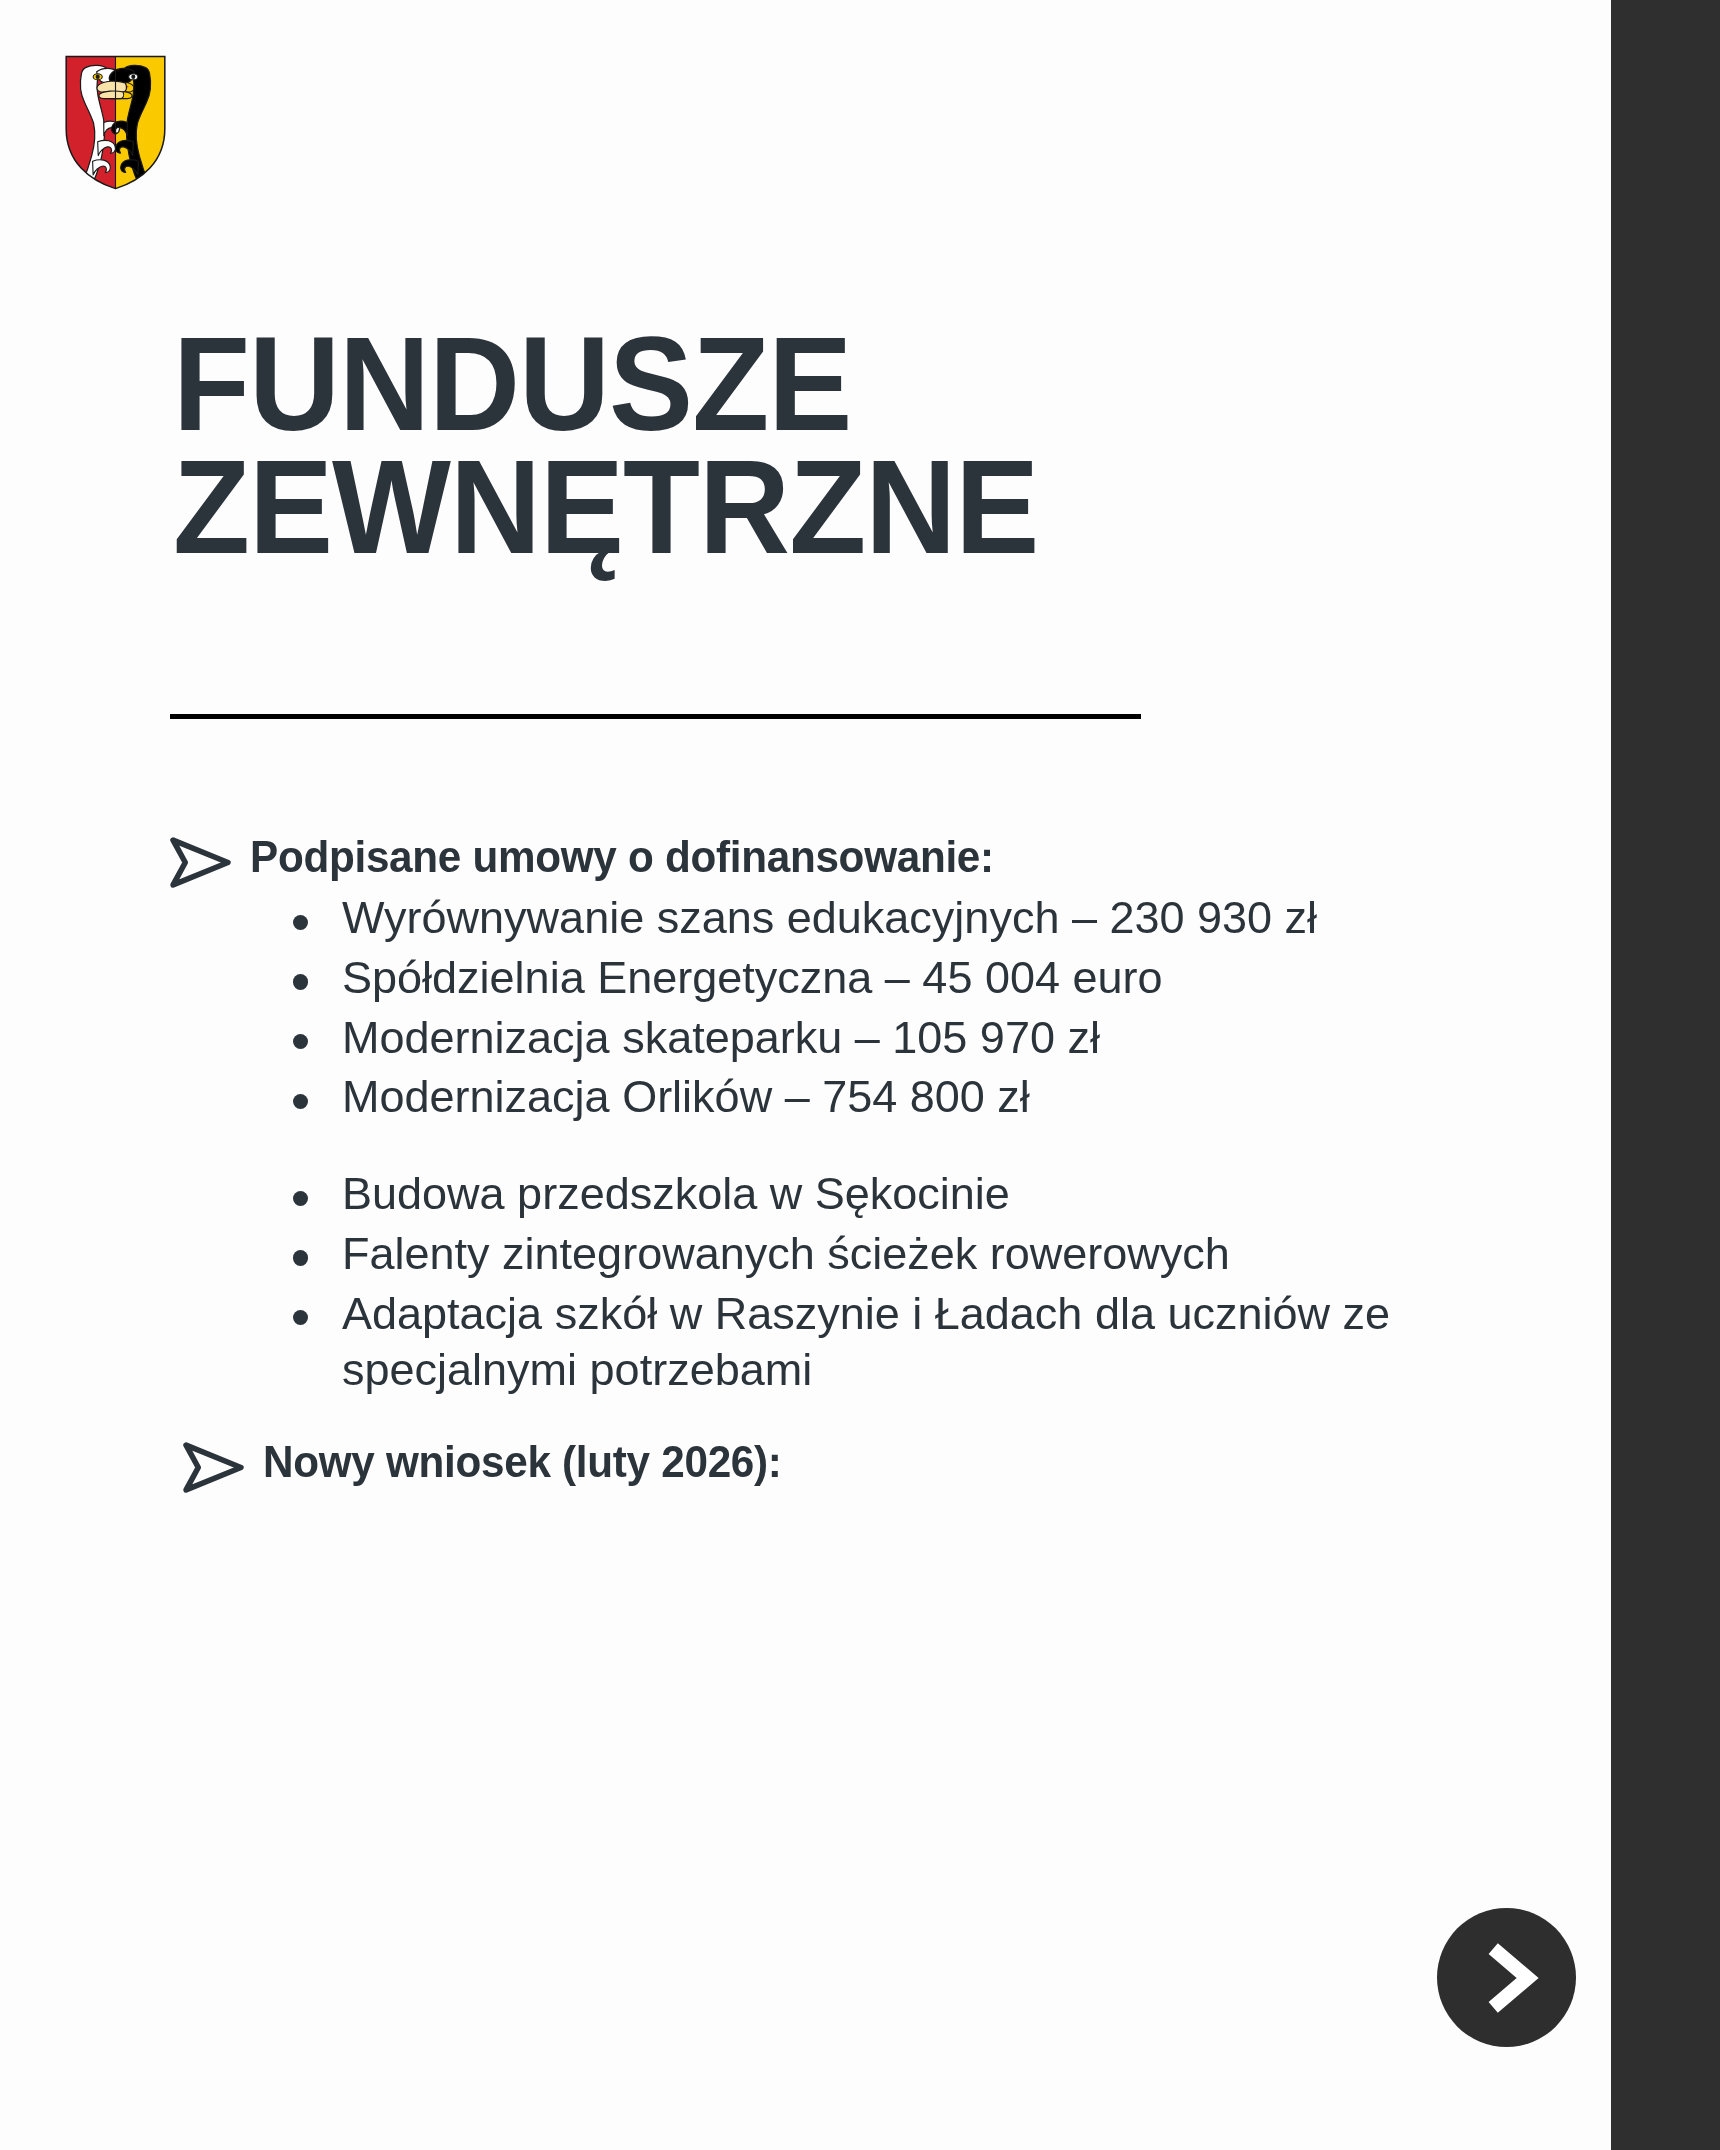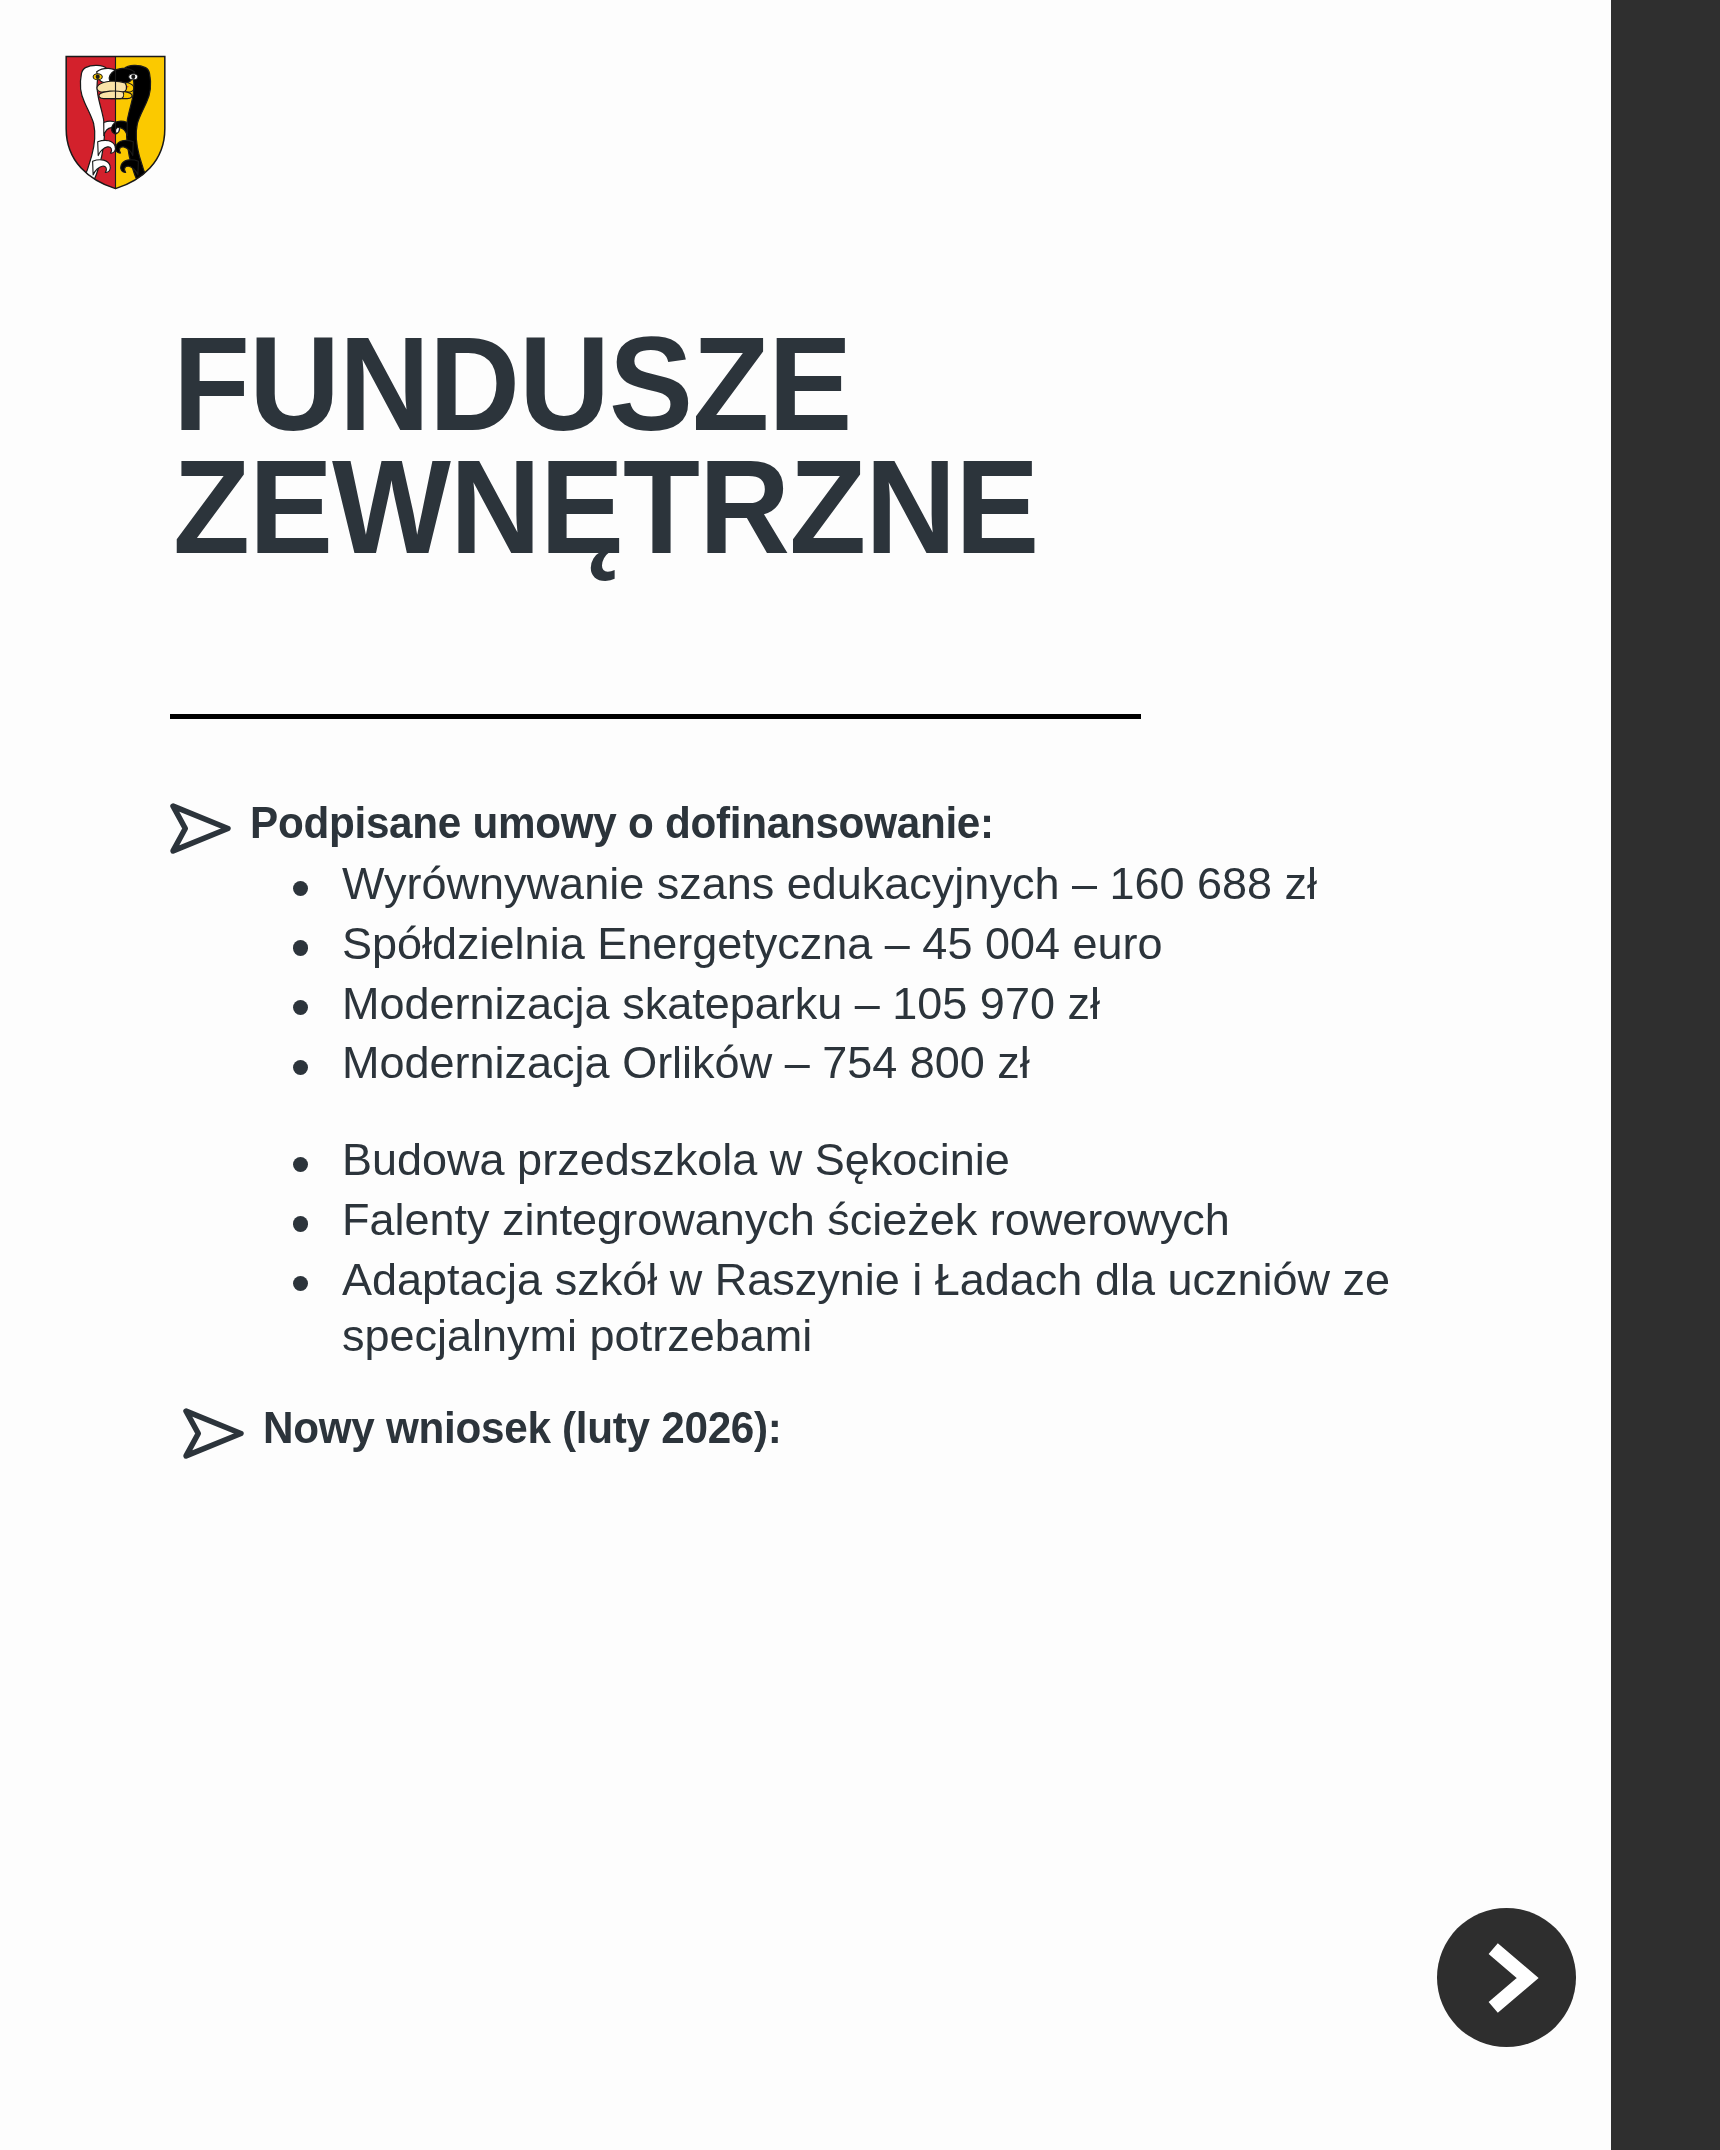--- a/index.html
+++ b/index.html
@@ -89,21 +89,21 @@
     top: 714px;
     width: 971px;
     height: 5.1px;
     background: #000000;
   }
 
   
   .sections {
     position: absolute;
     left: 0;
-    top: 800px;
+    top: 834px;
     width: 1580px;
   }
   .section { position: relative; margin-bottom: 40px; }
   .section:last-child { margin-bottom: 0; margin-left: 13px; }
 
   .section-head {
     position: relative;
     display: block;
     padding-left: 250px;
     min-height: 51px;
@@ -273,21 +273,21 @@
       <section class="section">
         <div class="section-head">
           <span class="dart-icon">
             <svg viewBox="0 0 128 104" xmlns="http://www.w3.org/2000/svg">
               <path d="M10 8 L118 52 L10 96 L34 52 Z" fill="none" stroke="#2C343B" stroke-width="11" stroke-linejoin="round" stroke-linecap="round"></path>
             </svg>
           </span>
           <span class="section-title">Podpisane umowy o dofinansowanie:</span>
         </div>
         <ul class="bullets">
-          <li>Wyrównywanie szans edukacyjnych – 160 688 zł</li>
+          <li>Wyrównywanie szans edukacyjnych – 230 930 zł</li>
           <li>Spółdzielnia Energetyczna – 45 004 euro</li>
           <li>Modernizacja skateparku – 105 970 zł</li>
           <li>Modernizacja Orlików – 754 800 zł</li>
         </ul>
       </section>
 
       <section class="section">
         <ul class="bullets">
           <li>Budowa przedszkola w Sękocinie</li>
           <li>Falenty zintegrowanych ścieżek rowerowych</li>

